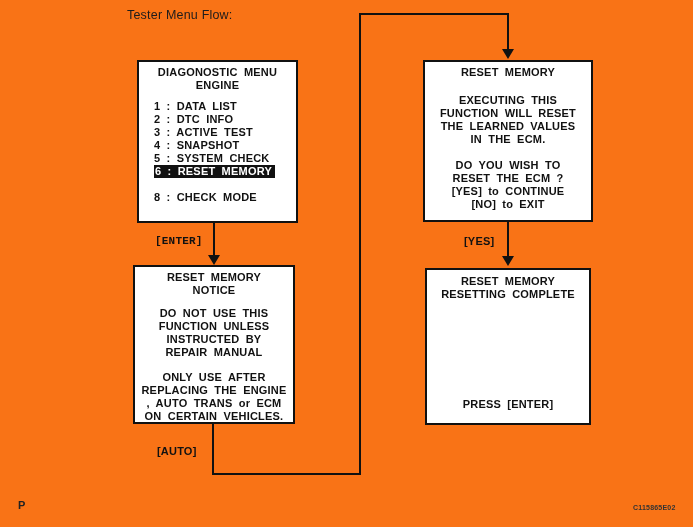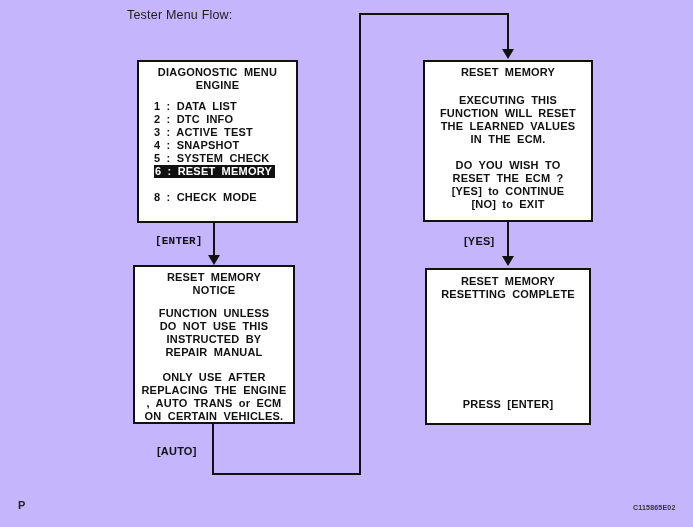--- a/index.html
+++ b/index.html
@@ -1,18 +1,18 @@
 <!DOCTYPE html>
 <html><head>
 <meta charset="utf-8">
 <style>
   html,body { margin:0; padding:0; }
   body { font-family: "Liberation Sans", sans-serif; background:#e8e8e8; }
   #page {
-    position:relative; width:693px; height:527px; background:#c4b5fd;
+    position:relative; width:693px; height:527px; background:#f97316;
     overflow:hidden; color:#111;
   }
   .flow-title {
     position:absolute; left:127px; top:8px;
     font-size:12.5px; color:#1c1c1c; letter-spacing:0.2px;
   }
   .box {
     position:absolute; box-sizing:border-box;
     border:2px solid #111; background:#fff;
     font-weight:bold; font-size:11px; line-height:13px;
@@ -88,22 +88,22 @@
       <div>[NO] to EXIT</div>
     </div>
   </div>
 
   <div class="box ctr" style="left:133px; top:265px; width:162px; height:159px;">
     <div class="b3-heading">
       <div>RESET MEMORY</div>
       <div>NOTICE</div>
     </div>
     <div class="b3-para1">
+      <div>DO NOT USE THIS</div>
       <div>FUNCTION UNLESS</div>
-      <div>DO NOT USE THIS</div>
       <div>INSTRUCTED BY</div>
       <div>REPAIR MANUAL</div>
     </div>
     <div class="b3-para2">
       <div>ONLY USE AFTER</div>
       <div>REPLACING THE ENGINE</div>
       <div>, AUTO TRANS or ECM</div>
       <div>ON CERTAIN VEHICLES.</div>
     </div>
   </div>

